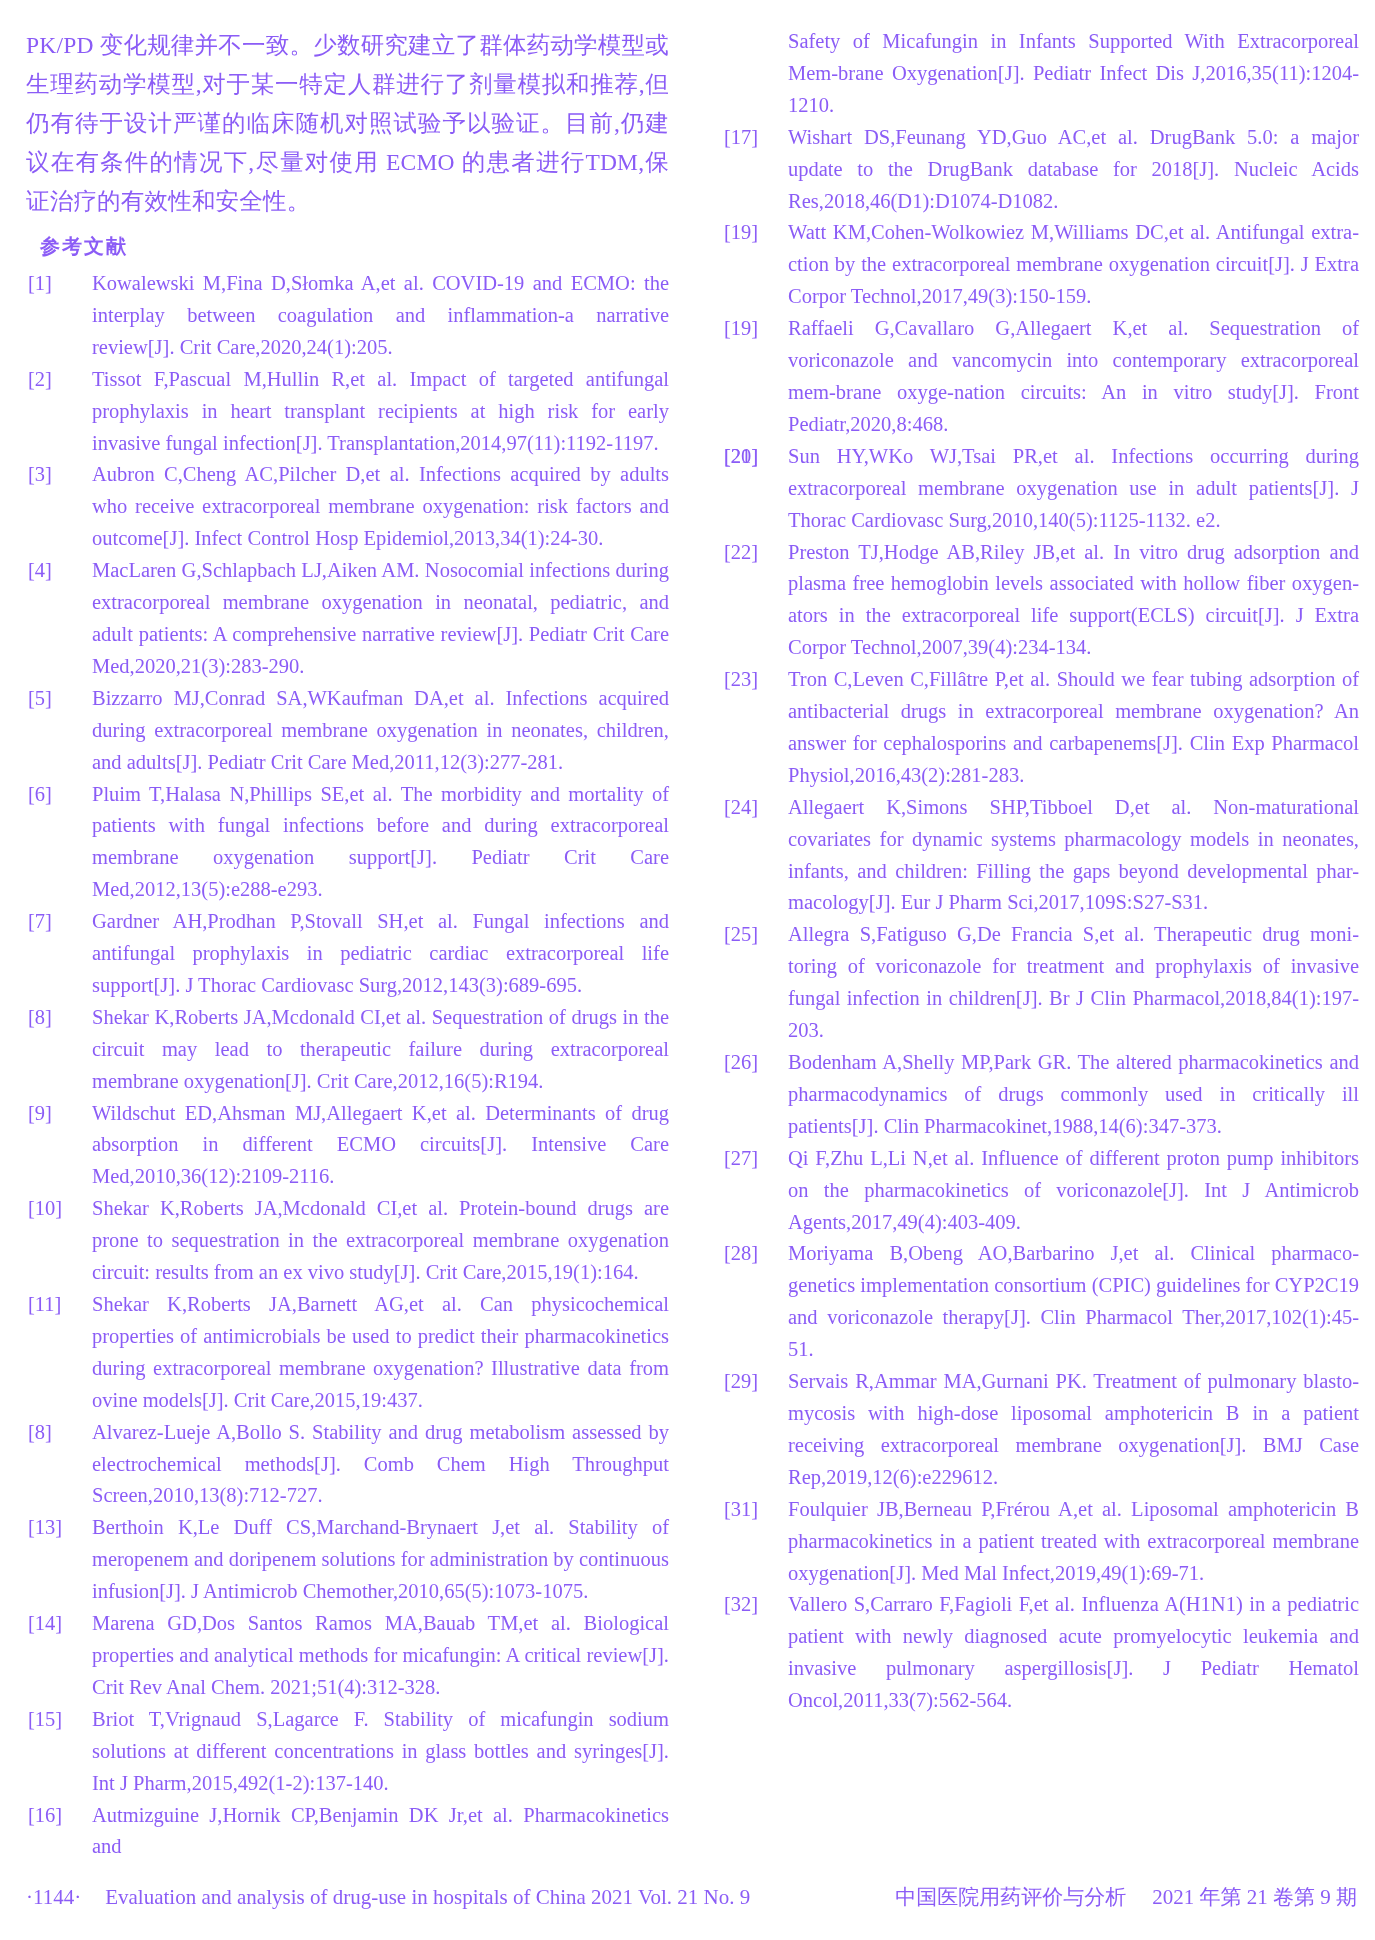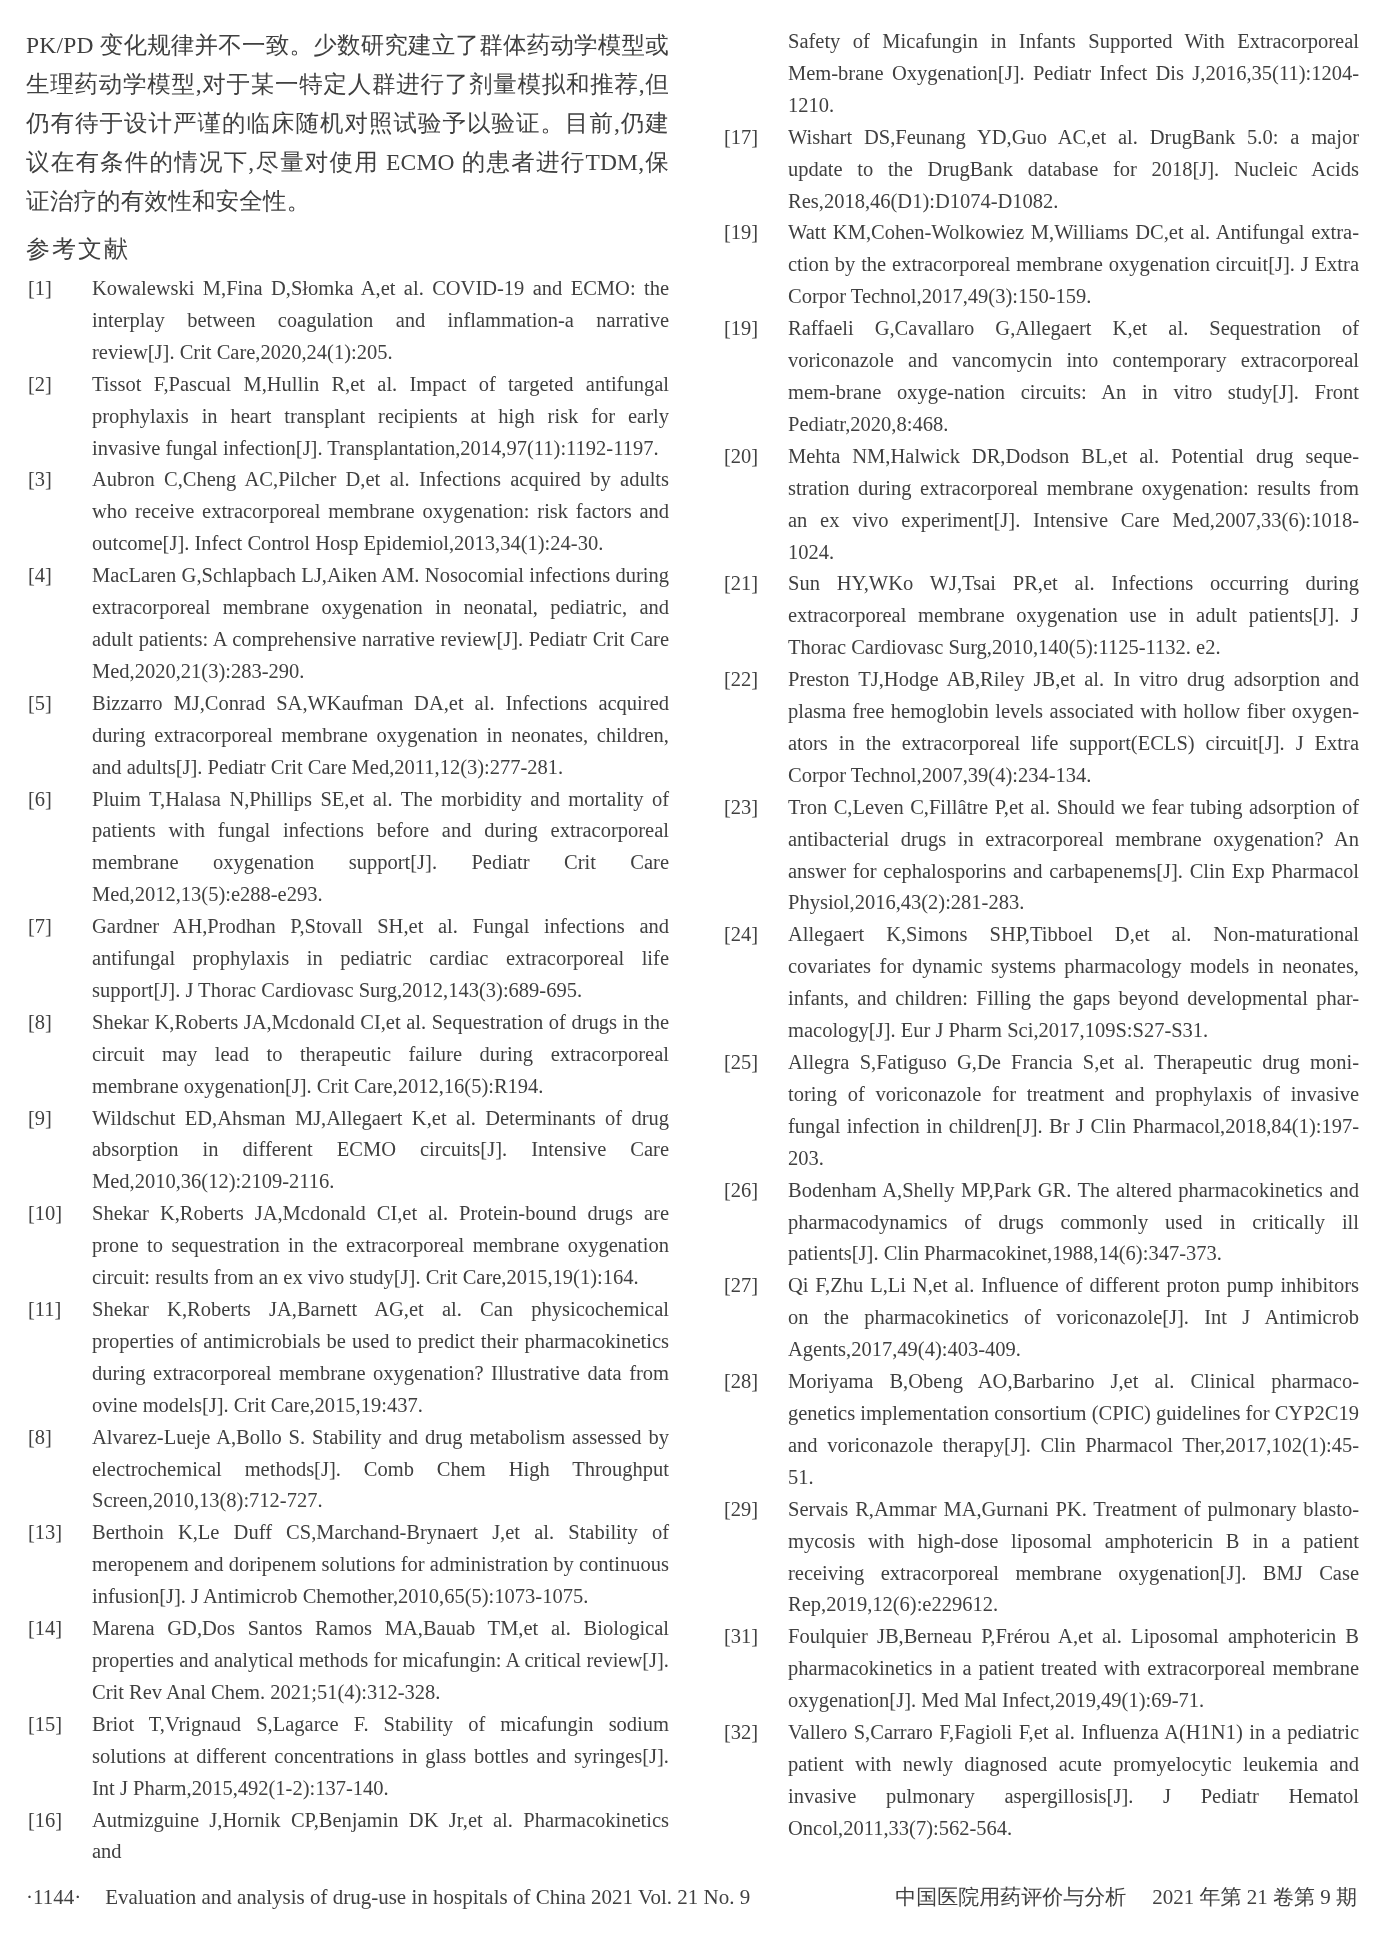--- a/index.html
+++ b/index.html
@@ -5,38 +5,38 @@
   html, body { margin: 0; padding: 0; }
   body {
     width: 1375px; height: 1940px;
     background: #f4f4f2;
     font-family: "Liberation Serif", "DejaVu Serif", serif;
   }
   .page {
     position: relative;
     width: 1375px; height: 1940px;
     background: #ffffff;
-    color: #404040;
+    color: #8b5cf6;
     overflow: hidden;
   }
   .col { position: absolute; top: 26px; }
   .col-left  { left: 26px;  width: 643px; }
   .col-right { left: 722px; width: 637px; }
 
   .intro {
     margin: 0;
     font-size: 23.5px;
     line-height: 39px;
     text-align: justify;
     letter-spacing: 0.2px;
   }
   .refs-heading {
-    margin: 12px 0 8px 0;
-    font-size: 24px;
-    font-weight: normal;
+    margin: 12px 0 8px 14px;
+    font-size: 20px;
+    font-weight: bold;
     letter-spacing: 2px;
   }
   .ref-list { display: block; }
   .ref-item {
     position: relative;
     padding-left: 66px;
     font-size: 20.5px;
     line-height: 31.9px;
     text-align: justify;
   }
@@ -146,21 +146,21 @@
 
         <div class="ref-item">
           <span class="ref-num">[19]</span><span class="ref-text">Watt KM,Cohen-Wolkowiez M,Williams DC,et al. Antifungal extra-ction by the extracorporeal membrane oxygenation circuit[J]. J Extra Corpor Technol,2017,49(3):150-159.</span>
         </div>
 
         <div class="ref-item">
           <span class="ref-num">[19]</span><span class="ref-text">Raffaeli G,Cavallaro G,Allegaert K,et al. Sequestration of voriconazole and vancomycin into contemporary extracorporeal mem-brane oxyge-nation circuits: An in vitro study[J]. Front Pediatr,2020,8:468.</span>
         </div>
 
         <div class="ref-item">
-          <span class="ref-num">[20]</span><span class="ref-text">Mehta NM,Halwick DR,Dodson BL,et al. Potential drug seque-stration during extracorporeal membrane oxygenation: results from an ex vivo experiment[J]. Intensive Care Med,2007,33(6):1018-1024.</span>
+          <span class="ref-num">[20]</span>
         </div>
 
         <div class="ref-item">
           <span class="ref-num">[21]</span><span class="ref-text">Sun HY,WKo WJ,Tsai PR,et al. Infections occurring during extracorporeal membrane oxygenation use in adult patients[J]. J Thorac Cardiovasc Surg,2010,140(5):1125-1132. e2.</span>
         </div>
 
         <div class="ref-item">
           <span class="ref-num">[22]</span><span class="ref-text">Preston TJ,Hodge AB,Riley JB,et al. In vitro drug adsorption and plasma free hemoglobin levels associated with hollow fiber oxygen-ators in the extracorporeal life support(ECLS) circuit[J]. J Extra Corpor Technol,2007,39(4):234-134.</span>
         </div>
 

